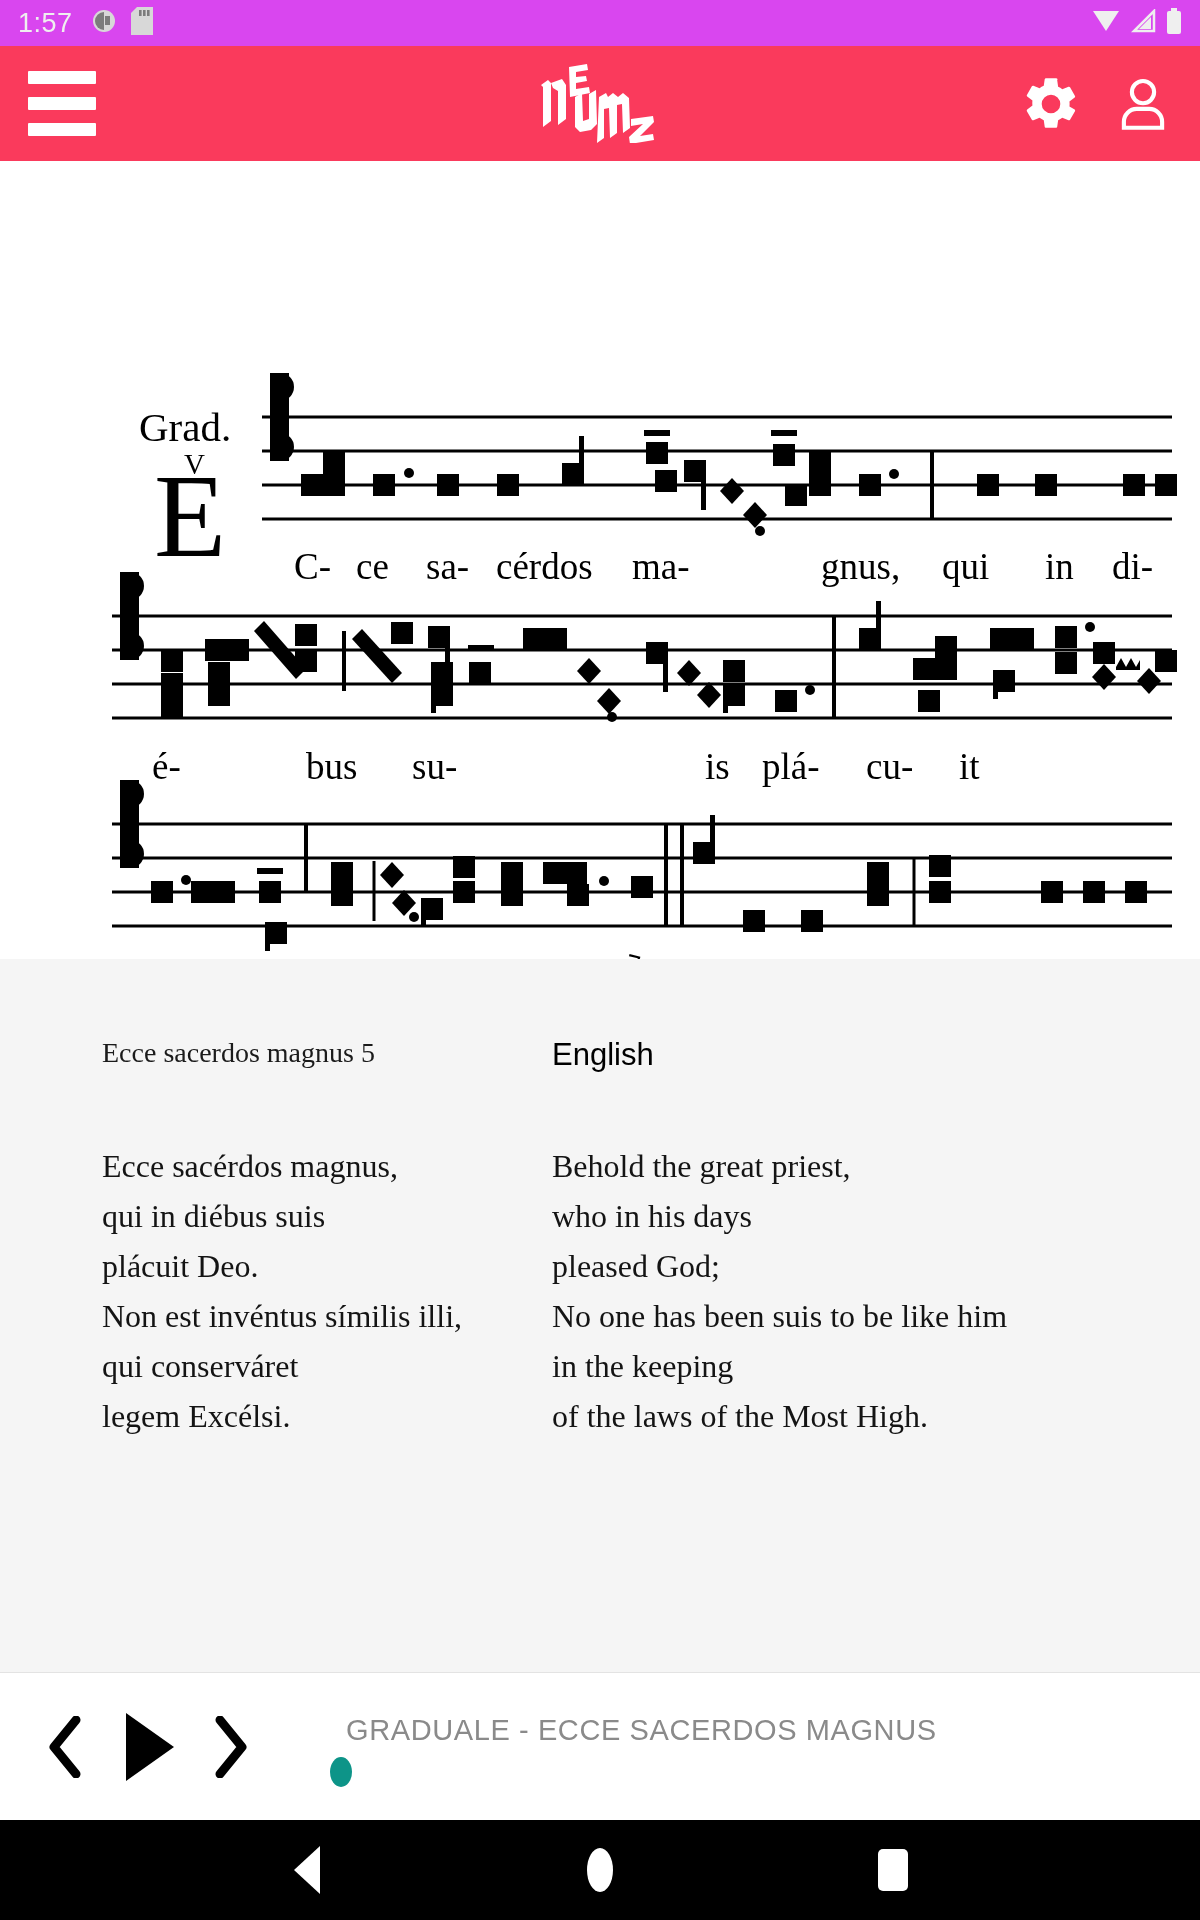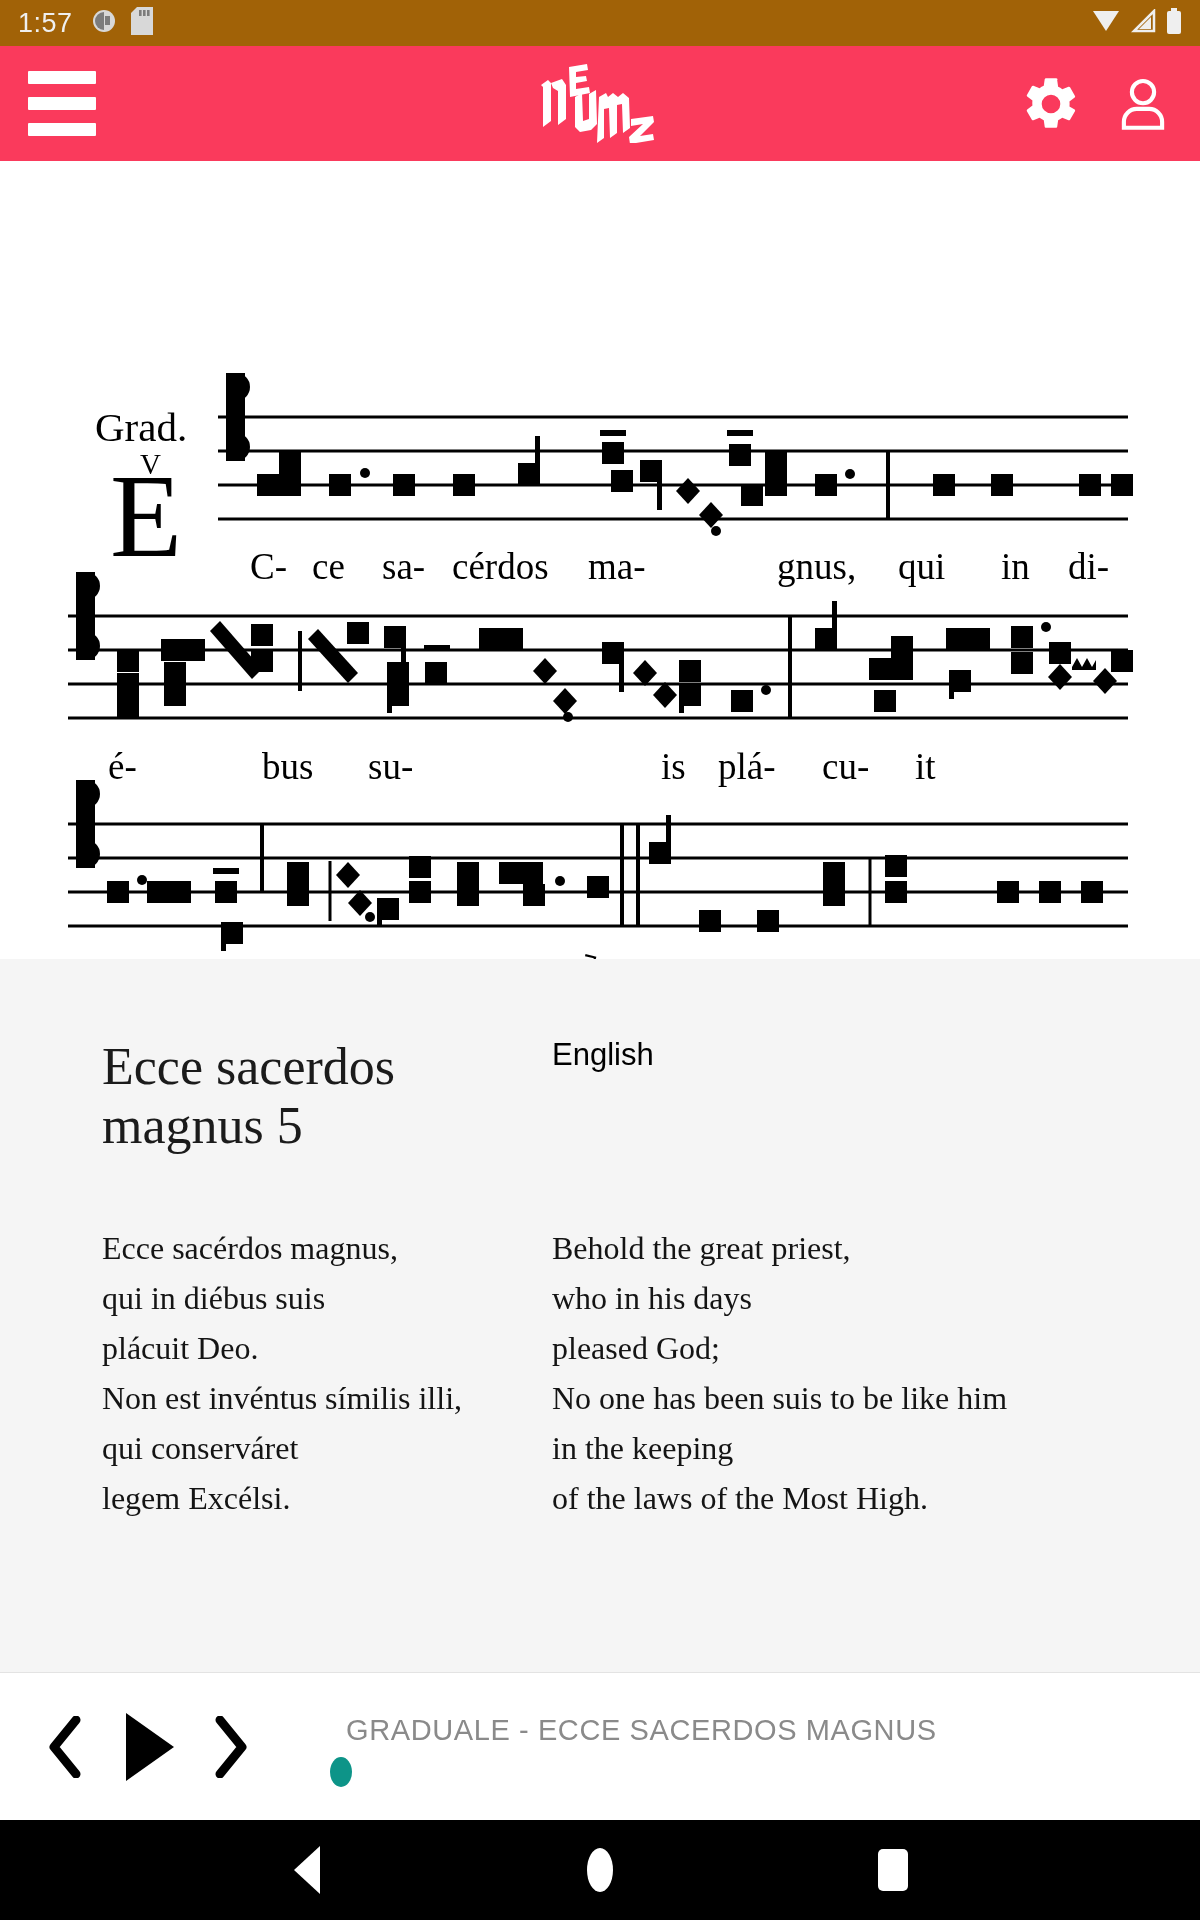--- a/index.html
+++ b/index.html
@@ -7,21 +7,21 @@
     width: 1200px; height: 1920px;
     background: #ffffff;
     font-family: "Liberation Sans", sans-serif;
     overflow: hidden;
   }
 
   #app { position: relative; width: 1200px; height: 1920px; display: flex; flex-direction: column; }
 
   
   .status-bar {
-    height: 46px; background: #a16207; color: #f0f0f0;
+    height: 46px; background: #d946ef; color: #f0f0f0;
     display: flex; align-items: center; padding: 0 18px;
     flex: 0 0 46px;
   }
   .status-time { font-size: 27px; letter-spacing: 0.5px; color: #efefef; font-family: "Liberation Sans", sans-serif; }
   .status-left-icons { display: flex; align-items: center; gap: 14px; margin-left: 18px; }
   .status-right { margin-left: auto; display: flex; align-items: center; gap: 10px; }
   .sb-icon { display: block; }
 
   
   .appbar {
@@ -36,33 +36,33 @@
     display: flex; align-items: center; justify-content: center;
     pointer-events: none;
   }
   .brand-logo { color: #ffffff; font-size: 50px; line-height: 1; letter-spacing: -1px; }
   .appbar-actions { margin-left: auto; display: flex; align-items: center; gap: 30px; }
   .appbar-actions svg { display: block; }
 
   
   .score-area {
     background: #ffffff; position: relative; overflow: hidden;
-    flex: 0 0 798px; height: 798px;
+    flex: 0 0 798px; height: 798px; margin-left: 44px;
   }
   .score-inner { position: absolute; left: 0; top: 0; width: 1200px; height: 860px; }
   .score-svg { display: block; }
 
   
   .text-panel {
     background: #f5f5f5; flex: 1 1 auto; position: relative;
     padding: 0;
   }
   .text-head { display: flex; padding: 78px 0 0 0; }
   .text-title {
-    font-family: "Liberation Serif", serif; font-size: 52px; color: #1b1b1b;
+    font-family: "Liberation Serif", serif; font-size: 28px; color: #1b1b1b;
     width: 530px; padding-left: 102px;
   }
   .text-lang {
     font-family: "Liberation Sans", sans-serif; font-size: 31px; color: #000000;
     padding-left: 22px;
   }
   .text-cols { display: flex; padding-top: 68px; align-items: flex-end; }
   .lyr-col { width: 530px; padding-left: 102px; }
   .tr-col { padding-left: 22px; }
   .lyr-line, .tr-line {

